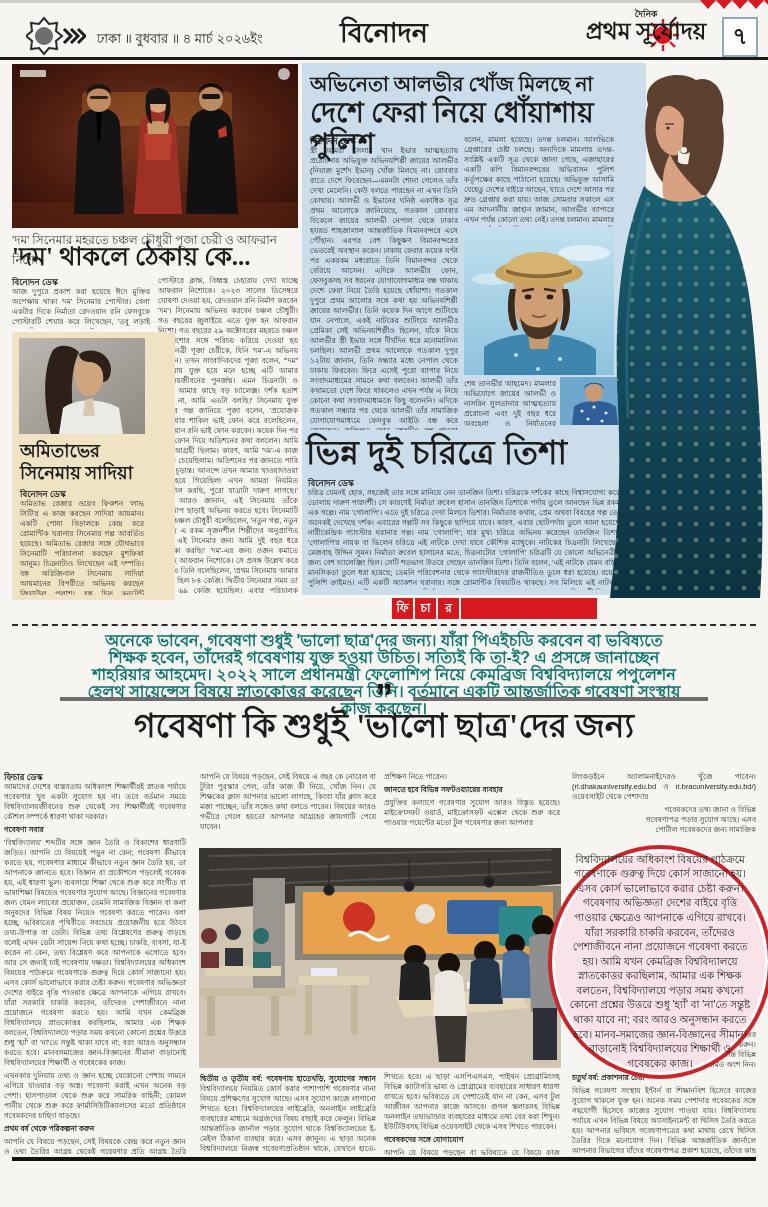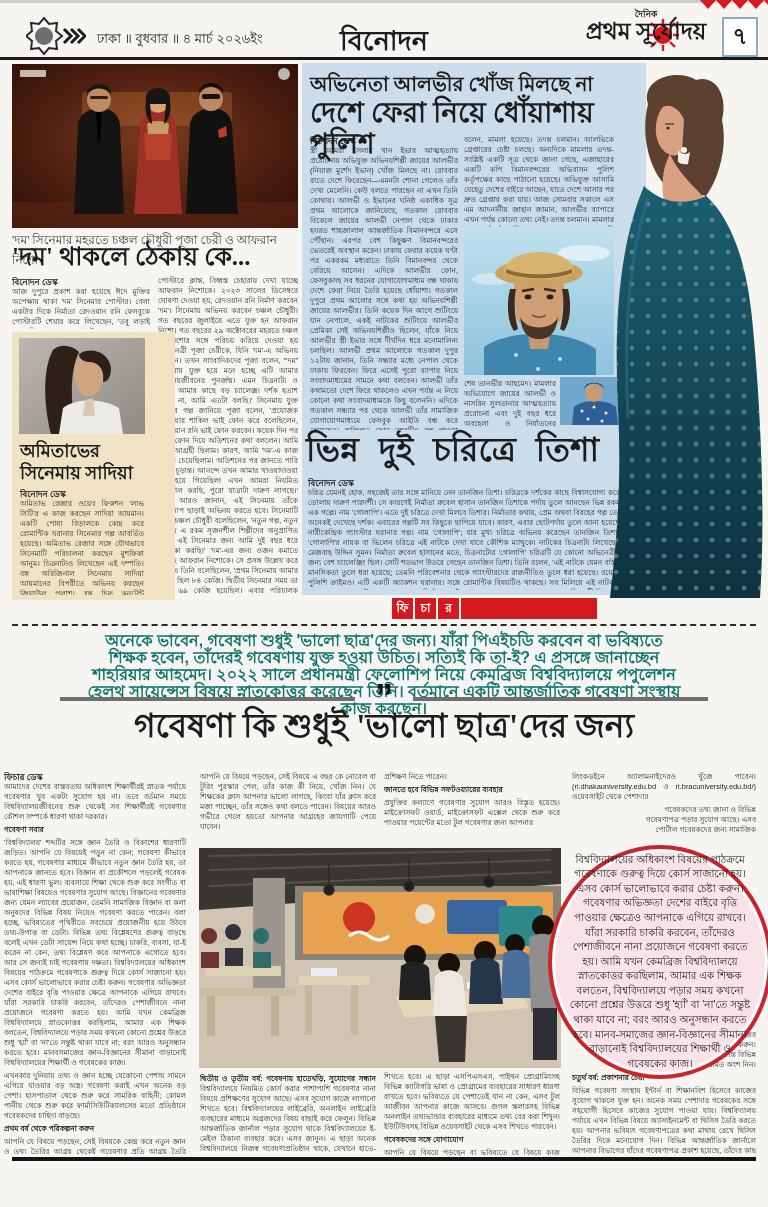--- a/index.html
+++ b/index.html
@@ -17,21 +17,21 @@
   .masthead{text-align:center;}
   .masthead .small{font-size:9px;font-weight:bold;display:block;line-height:9px;}
   .masthead .main{font-size:23px;font-weight:bold;font-family:"Liberation Serif",serif;position:relative;z-index:2;line-height:26px;}
   .pagebox{border:2px solid #8fa9bd;background:#fff;text-align:center;font-size:23px;font-weight:bold;line-height:34px;}
   .hrule{position:absolute;top:57px;left:0;width:768px;height:3px;background:#1a1a1a;}
   
   .h-dom{font-size:25px;font-weight:bold;font-family:"Liberation Serif",serif;line-height:30px;}
   .h-sadia{font-size:18px;font-weight:bold;font-family:"Liberation Serif",serif;line-height:22px;}
   .h-alvi1{font-size:20px;font-weight:bold;font-family:"Liberation Serif",serif;line-height:23px;}
   .h-alvi2{font-size:28px;font-weight:bold;font-family:"Liberation Serif",serif;line-height:31px;}
-  .h-tisha{font-size:33px;font-weight:bold;font-family:Liberation Mono, monospace;line-height:36px;}
+  .h-tisha{font-size:33px;font-weight:bold;font-family:Liberation Sans, sans-serif;line-height:36px;}
   .caption{font-size:12px;color:#444;font-family:Liberation Serif, serif;}
   .bluebox{background:#cbdcea;}
   .creambox{background:#efe3c4;padding-left:23px;}
   
   .bandletter{width:21px;height:21px;background:#d6191f;color:#fff;font-weight:bold;
               font-size:12px;text-align:center;line-height:21px;}
   .bandbar{background:#d6191f;height:21px;}
   .dashed{border-top:2px dashed #2a2a2a;}
   .intro{font-size:16px;font-weight:600;line-height:17px;text-align:center;color:#0f766e;}
   .qbar{height:4px;background:#6e6e6e;}
@@ -61,21 +61,21 @@
         <circle cx="18" cy="20" r="9" fill="#6e6e6e"></circle>
       </g>
       <g fill="none" stroke="#1d1d1d" stroke-width="3">
         <path d="M38 13 L45 20 L38 27"></path>
           <path d="M45 13 L52 20 L45 27"></path>
           <path d="M52 13 L59 20 L52 27"></path>
       </g>
     </svg>
   </div>
   <div class="abs date" style="left:97px;top:29px">ঢাকা ॥ বুধবার ॥ ৪ মার্চ ২০২৬ইং</div>
-  <div class="abs section-title" style="left:284px;top:20px;width:200px;text-align:center">বিনোদন</div>
+  <div class="abs section-title" style="left:284px;top:12px;width:200px;text-align:center">বিনোদন</div>
 
   <div class="abs masthead" style="left:572px;top:10px;width:148px">
     <svg class="abs" style="left:72px;top:8px;width:38px;height:34px;z-index:1">
       <g>
         <circle cx="19" cy="17" r="9" fill="#d6191f"></circle>
         <g stroke="#d6191f" stroke-width="2.4">
           <line x1="19" y1="1" x2="19" y2="7"></line>
             <line x1="19" y1="27" x2="19" y2="33"></line>
           <line x1="3" y1="17" x2="9" y2="17"></line>
             <line x1="29" y1="17" x2="35" y2="17"></line>

